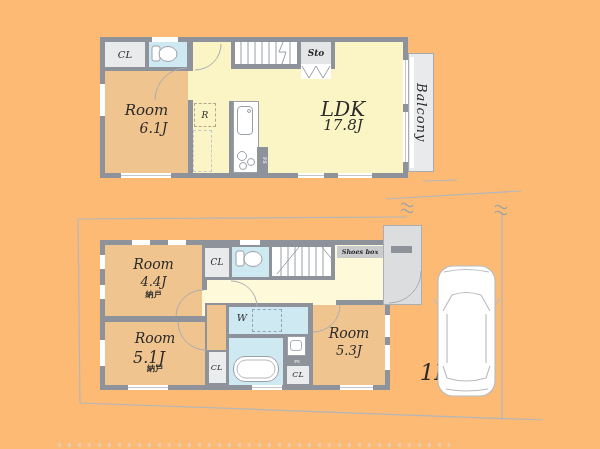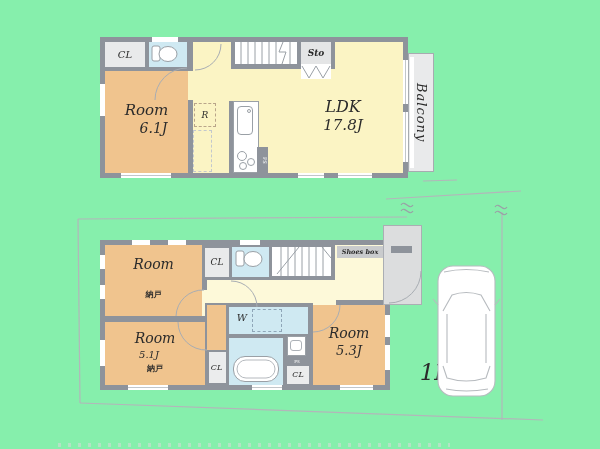--- a/index.html
+++ b/index.html
@@ -1,16 +1,16 @@
 <!DOCTYPE html>
 <html><head>
 <meta charset="utf-8">
 <style>
   html,body{margin:0;padding:0;background:#fff;}
-  #canvas{position:relative;width:600px;height:449px;background:#86efac;overflow:hidden;
+  #canvas{position:relative;width:600px;height:449px;background:#fdba74;overflow:hidden;
           font-family:"DejaVu Serif",serif;}
   .a{position:absolute;}
   .wall{position:absolute;background:#8e939b;}
   .win{position:absolute;background:#ffffff;}
   .txt{position:absolute;font-family:"DejaVu Serif",serif;font-style:italic;color:#2b2b2b;
        text-align:center;line-height:1.1;}
   .jp{font-family:Liberation Mono, monospace;font-style:normal;font-weight:bold;}
   svg{position:absolute;left:0;top:0;pointer-events:none;}
 </style>
 </head>
@@ -55,21 +55,21 @@
   </div>
 
   <div class="win" style="left:298px;top:173px;width:26px;height:5px"></div>
   <div class="win" style="left:338px;top:173px;width:34px;height:5px"></div>
   <div class="win" style="left:121px;top:173px;width:50px;height:5px"></div>
   <div class="win" style="left:100px;top:84px;width:5px;height:32px"></div>
   <div class="win" style="left:403px;top:60px;width:5px;height:44px"></div>
   <div class="win" style="left:403px;top:112px;width:5px;height:50px"></div>
   <div class="win" style="left:152px;top:37px;width:26px;height:5px"></div>
 
-  <div class="txt" style="left:303px;top:98px;width:80px;height:18px;font-size:16px">LDK</div>
+  <div class="txt" style="left:303px;top:98px;width:80px;height:18px;font-size:20px">LDK</div>
   <div class="txt" style="left:303px;top:117px;width:80px;height:16px;font-size:15px">17.8J</div>
   <div class="txt" style="left:105px;top:102px;width:83px;height:18px;font-size:15px">Room</div>
   <div class="txt" style="left:112px;top:121px;width:83px;height:16px;font-size:14px">6.1J</div>
 
   <div class="wall" style="left:100px;top:240px;width:290px;height:150px"></div>
   <div class="a" style="left:105px;top:245px;width:280px;height:140px;background:#fdf9d9"></div>
 
   <div class="a" style="left:105px;top:245px;width:97px;height:71px;background:#f0c48e"></div>
   <div class="wall" style="left:202px;top:245px;width:133px;height:35px"></div>
   <div class="wall" style="left:202px;top:280px;width:5px;height:10px"></div>
@@ -112,23 +112,24 @@
   <div class="win" style="left:100px;top:255px;width:5px;height:14px"></div>
   <div class="win" style="left:100px;top:285px;width:5px;height:14px"></div>
   <div class="win" style="left:100px;top:340px;width:5px;height:26px"></div>
   <div class="win" style="left:128px;top:385px;width:40px;height:5px"></div>
   <div class="win" style="left:385px;top:315px;width:5px;height:22px"></div>
   <div class="win" style="left:385px;top:345px;width:5px;height:25px"></div>
   <div class="win" style="left:340px;top:385px;width:33px;height:5px"></div>
   <div class="win" style="left:252px;top:385px;width:30px;height:5px"></div>
 
   <div class="txt" style="left:105px;top:257px;width:97px;height:17px;font-size:14px">Room</div>
+  <div class="txt" style="left:105px;top:275px;width:97px;height:15px;font-size:13px">4.4J</div>
   <div class="txt jp" style="left:105px;top:291px;width:97px;height:11px;font-size:8px">納戸</div>
   <div class="txt" style="left:105px;top:331px;width:100px;height:17px;font-size:14px">Room</div>
-  <div class="txt" style="left:105px;top:349px;width:88px;height:15px;font-size:10px">5.1J</div>
+  <div class="txt" style="left:105px;top:349px;width:88px;height:15px;font-size:16px">5.1J</div>
   <div class="txt jp" style="left:105px;top:365px;width:100px;height:11px;font-size:8px">納戸</div>
   <div class="txt" style="left:313px;top:326px;width:72px;height:17px;font-size:14px">Room</div>
   <div class="txt" style="left:313px;top:344px;width:72px;height:15px;font-size:13px">5.3J</div>
   <div class="txt" style="left:410px;top:360px;width:50px;height:30px;font-size:23px">1F</div>
 
   <div class="a" style="left:58px;top:443px;width:392px;height:4px;opacity:.55;background:repeating-linear-gradient(90deg,#d9d9d9 0 3px,transparent 3px 10px)"></div>
 
   <svg width="600" height="449" viewBox="0 0 600 449">
 
     <g stroke="#b3b6ba" stroke-width="1.2" fill="none">

